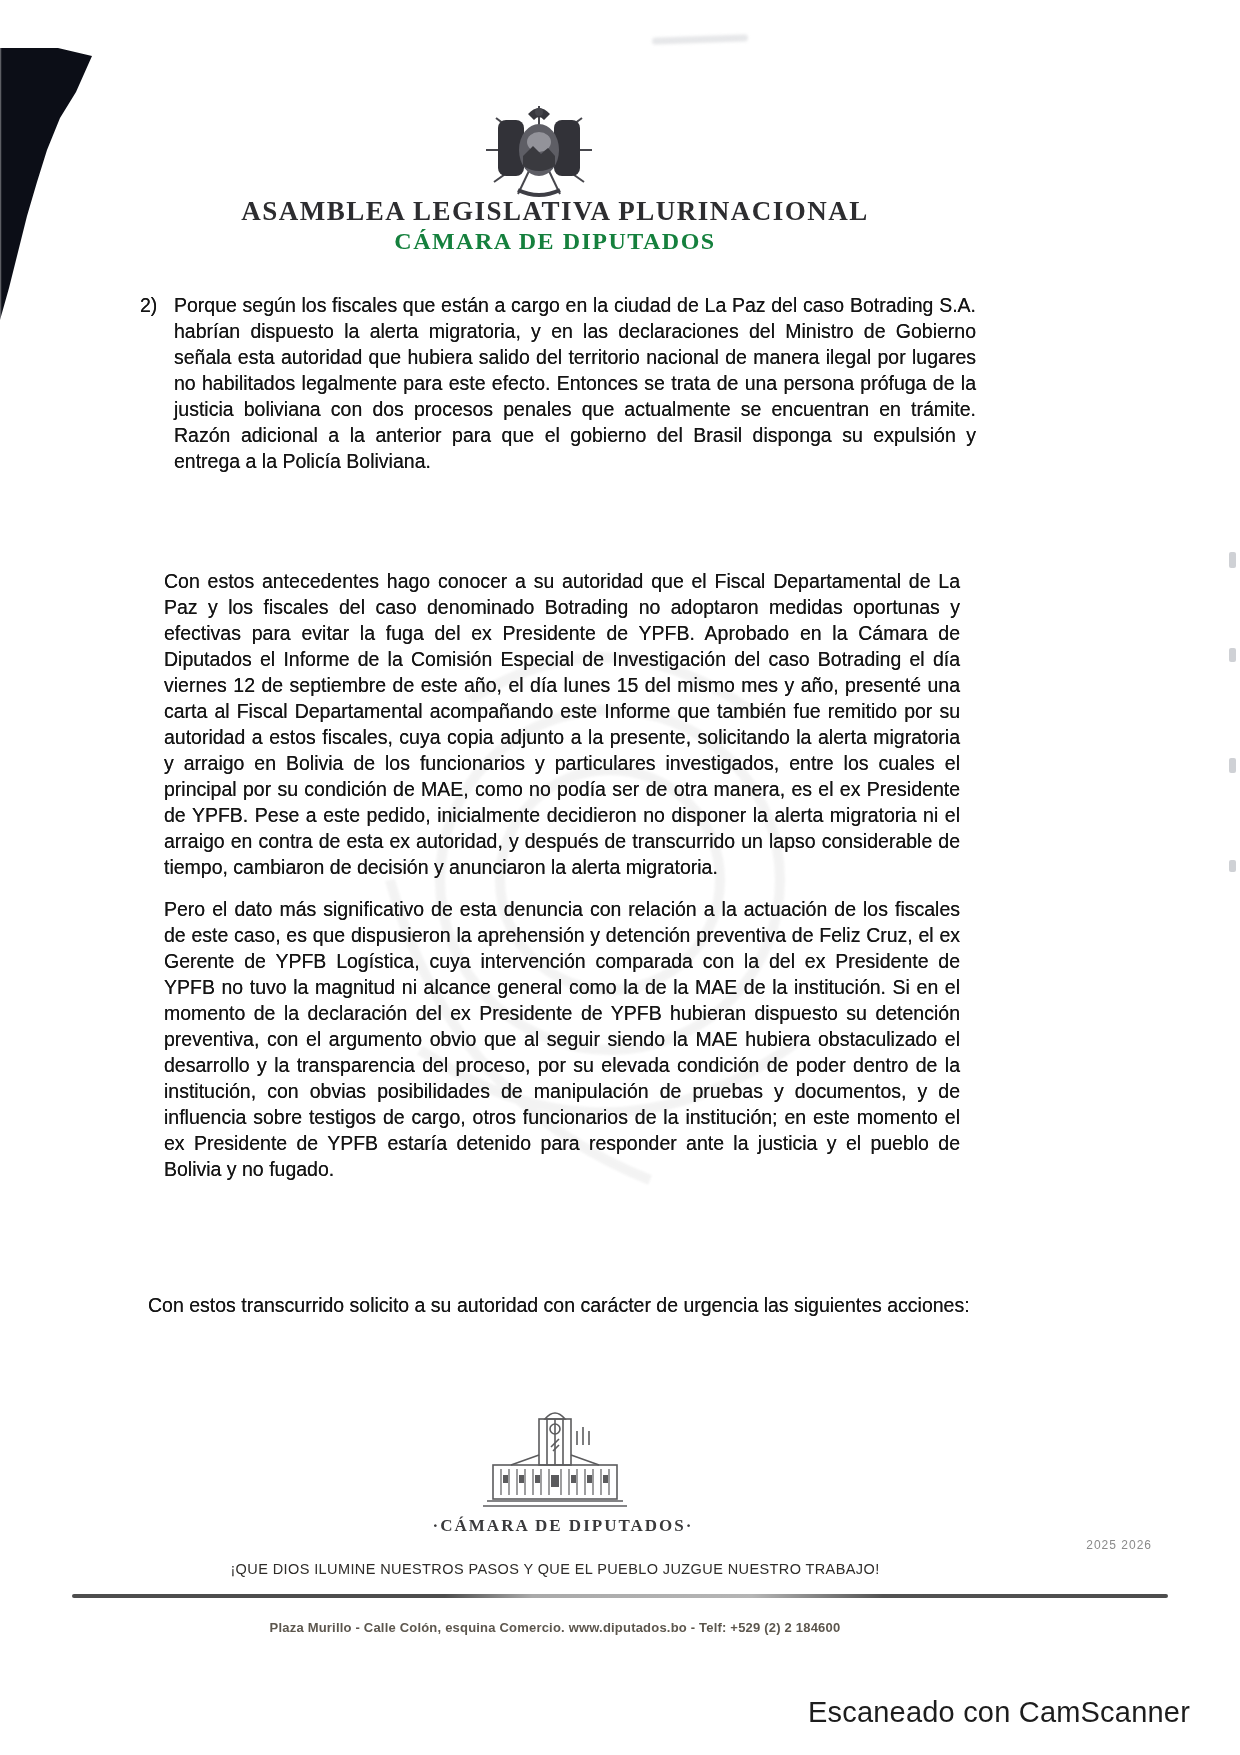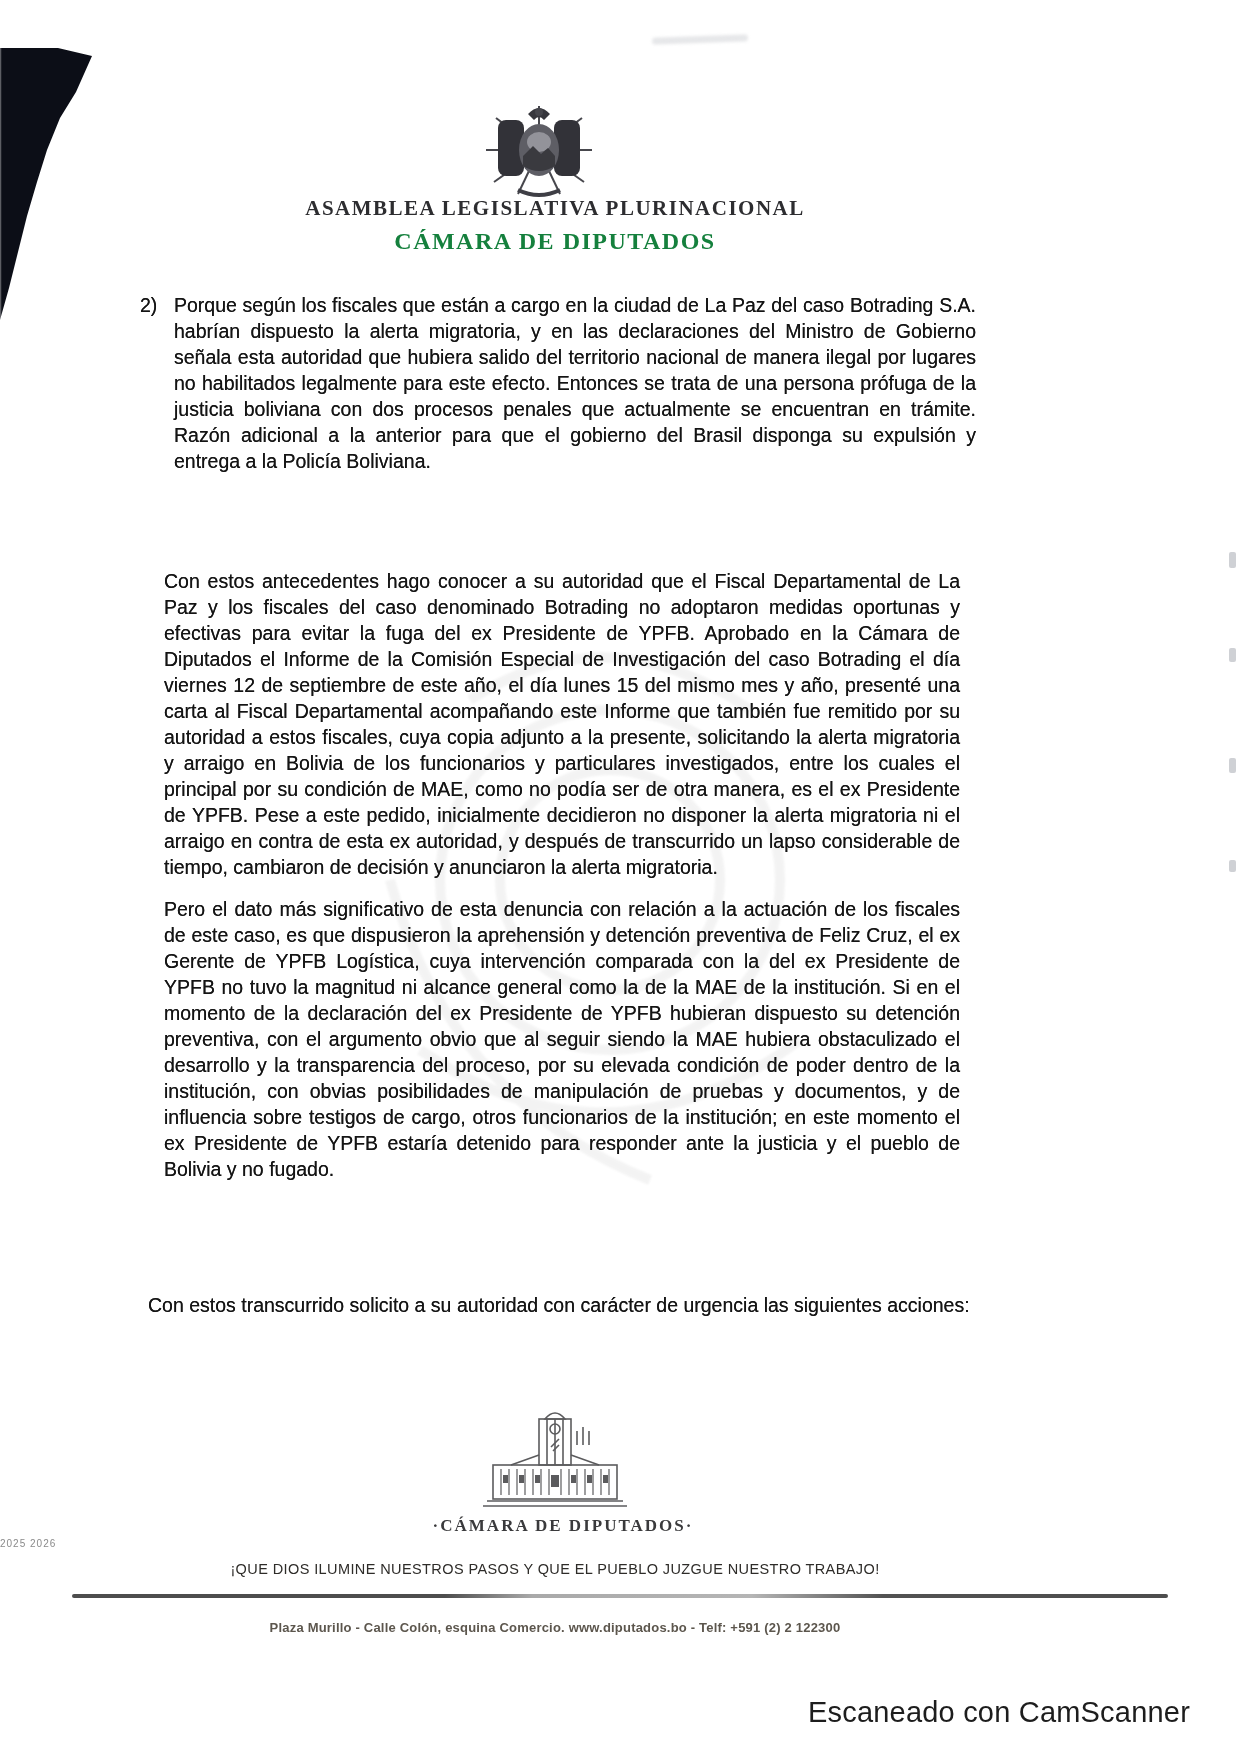--- a/index.html
+++ b/index.html
@@ -32,21 +32,21 @@
   }
   
   .emblem{
     position:absolute;left:478px;top:104px;
     filter:blur(.6px);opacity:.94;
   }
   .org1{
     position:absolute;left:0;top:196px;width:1110px;text-align:center;
     font-family:"Liberation Serif", serif;
     font-variant:small-caps;font-weight:bold;
-    font-size:21px;letter-spacing:1.5px;color:#2d2d30;
+    font-size:27px;letter-spacing:1.5px;color:#2d2d30;
   }
   .org2{
     position:absolute;left:0;top:228px;width:1110px;text-align:center;
     font-family:"Liberation Serif", serif;
     font-variant:small-caps;font-weight:bold;
     font-size:24px;letter-spacing:1.5px;color:#15803d;
   }
   
   .bodytext{
     font-size:19.5px;line-height:26px;text-align:justify;
@@ -69,22 +69,22 @@
   .footer-logo{
     position:absolute;left:475px;top:1403px;
     filter:blur(.5px);opacity:.9;
   }
   .logo-caption{
     position:absolute;left:0;top:1516px;width:1110px;text-align:center;
     font-family:"Liberation Serif", serif;font-variant:small-caps;font-weight:bold;
     font-size:17px;letter-spacing:2px;color:#3a3a3c;margin-left:8px;
   }
   .logo-years{
-    position:absolute;left:0;top:1538px;width:1110px;text-align:left;
-    font-size:10px;letter-spacing:1px;color:#8a8a8a;
+    position:absolute;left:0;top:1538px;width:1110px;text-align:right;
+    font-size:12px;letter-spacing:1px;color:#8a8a8a;padding-left:42px;
   }
   .slogan{
     position:absolute;left:0;top:1561px;width:1110px;text-align:center;
     font-weight:normal;font-size:14.5px;letter-spacing:.4px;color:#2e2c29;
   }
   .divider{
     position:absolute;left:72px;top:1594px;width:1096px;height:4px;
     background:linear-gradient(90deg,#4d4d4d 0%,#4d4d4d 34%,#a9a9a9 42%,#b5b5b5 62%,#525252 74%,#4d4d4d 100%);
     border-radius:2px;filter:blur(.4px);
   }
@@ -202,17 +202,17 @@
     </g>
     <line class="ink" x1="12" y1="98" x2="148" y2="98"></line>
     <line class="ink" x1="8" y1="103" x2="152" y2="103"></line>
   </svg>
 
   <div class="logo-caption">·CÁMARA DE DIPUTADOS·</div>
   <div class="logo-years">2025 2026</div>
 
   <div class="slogan">¡QUE DIOS ILUMINE NUESTROS PASOS Y QUE EL PUEBLO JUZGUE NUESTRO TRABAJO!</div>
   <div class="divider"></div>
-  <div class="address">Plaza Murillo - Calle Colón, esquina Comercio. www.diputados.bo - Telf: +591 (2) 2 122300</div>
+  <div class="address">Plaza Murillo - Calle Colón, esquina Comercio. www.diputados.bo - Telf: +529 (2) 2 184600</div>
 
   <div class="camscanner">Escaneado con CamScanner</div>
 
 </div>
 
 </body></html>

